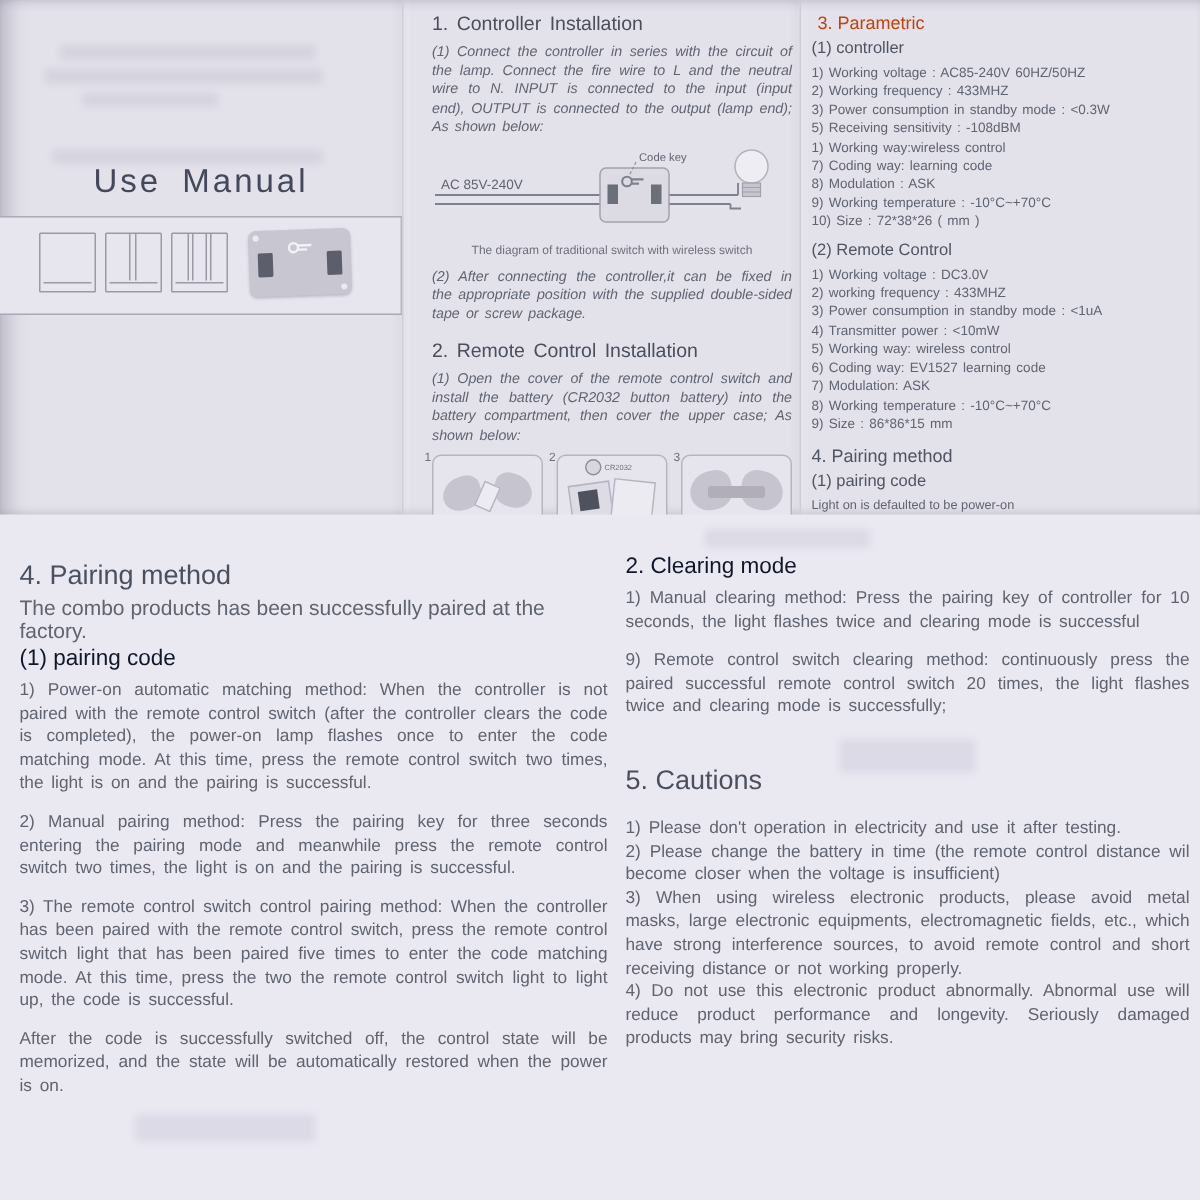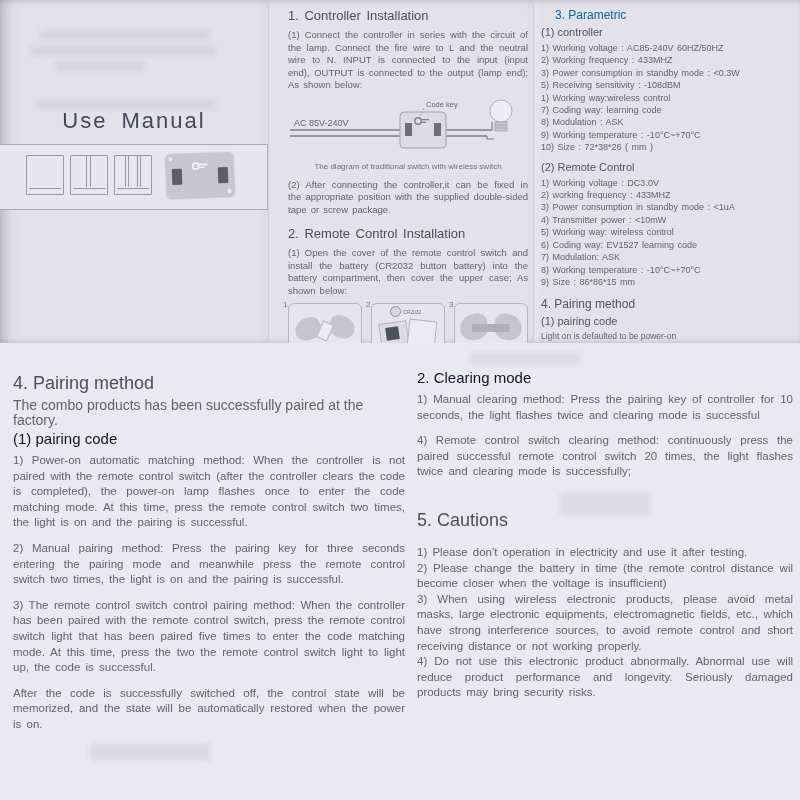--- a/index.html
+++ b/index.html
@@ -49,36 +49,36 @@
   }
   .module .term{position:absolute;top:15px;width:10px;height:16px;background:#5c5f6b;border-radius:1px;}
   .module .screw{position:absolute;width:4px;height:4px;border-radius:50%;background:#eceaf1;}
   .module .keyglyph{position:absolute;left:26px;top:4px;width:18px;height:10px;}
 
   
   .col-install{position:absolute;left:288px;top:8px;width:240px;}
   .col-param{position:absolute;left:541px;top:8px;width:252px;}
 
   .h-md{font-size:13px;color:#4a4f5d;margin:0 0 6px 0;font-weight:400;word-spacing:2px;}
-  .p-sm{font-size:9.5px;line-height:12.5px;text-align:justify;color:#5f6472;margin:0 0 6px 0;word-spacing:1.5px;}
+  .p-sm{font-size:9.5px;line-height:12.5px;text-align:justify;color:#5f6472;margin:0 0 6px 0;word-spacing:1.5px;font-style:italic;}
   .caption{font-size:8px;color:#6d717e;text-align:center;margin:2px 0 8px 0;}
 
   .diagram{position:relative;width:238px;height:62px;margin-top:2px;}
 
   .steps{display:flex;gap:9px;margin:4px 0 8px 0;}
   .step-card{position:relative;flex:1;height:54px;border:1px solid #b6b4c0;border-radius:6px;background:#e6e4ed;overflow:visible;}
   .step-num{position:absolute;left:-6px;top:-4px;font-size:8px;color:#6d717e;}
   .blob{position:absolute;background:#c6c4cf;}
   .step2 .sq{position:absolute;border:1px solid #b6b4c0;background:#edebf2;}
   .cr-wrap{position:absolute;left:18px;top:2px;display:flex;align-items:center;gap:2px;}
   .cr-circle{width:9px;height:9px;border-radius:50%;border:1px solid #8f8d9a;background:#d8d6df;}
   .cr-label{font-size:5px;color:#6d717e;letter-spacing:0;}
 
   
-  .h-param{font-size:12px;color:#0369a1;margin:0 0 4px 14px;font-weight:400;}
+  .h-param{font-size:12px;color:#c2410c;margin:0 0 4px 4px;font-weight:400;}
   .h-sub{font-size:11px;color:#4f5462;margin:2px 0 4px 0;font-weight:400;}
   .li{font-size:9px;line-height:12.4px;color:#5f6472;word-spacing:1px;}
   .note{font-size:8.5px;color:#5f6472;margin:1px 0;}
   .p-tiny{font-size:9px;line-height:11.5px;text-align:justify;color:#5f6472;margin:2px 0 0 0;}
 
   
   .bottom-section{
     position:absolute;left:0;top:343px;width:800px;height:457px;
     background:#eae8f1;
   }
@@ -245,21 +245,21 @@
       <div class="h-mid" style="margin-top:2px;">(1) pairing code</div>
       <p class="p-body">1) Power-on automatic matching method: When the controller is not paired with the remote control switch (after the controller clears the code is completed), the power-on lamp flashes once to enter the code matching mode. At this time, press the remote control switch two times, the light is on and the pairing is successful.</p>
       <p class="p-body">2) Manual pairing method: Press the pairing key for three seconds entering the pairing mode and meanwhile press the remote control switch two times, the light is on and the pairing is successful.</p>
       <p class="p-body">3) The remote control switch control pairing method: When the controller has been paired with the remote control switch, press the remote control switch light that has been paired five times to enter the code matching mode. At this time, press the two the remote control switch light to light up, the code is successful.</p>
       <p class="p-body">After the code is successfully switched off, the control state will be memorized, and the state will be automatically restored when the power is on.</p>
     </div>
 
     <div class="bcol-right">
       <div class="h-mid" style="margin-top:0;">2. Clearing mode</div>
       <p class="p-body">1) Manual clearing method: Press the pairing key of controller for 10 seconds, the light flashes twice and clearing mode is successful</p>
-      <p class="p-body">4) Remote control switch clearing method: continuously press the paired successful remote control switch 20 times, the light flashes twice and clearing mode is successfully;</p>
+      <p class="p-body">9) Remote control switch clearing method: continuously press the paired successful remote control switch 20 times, the light flashes twice and clearing mode is successfully;</p>
 
       <div class="h-big" style="margin:30px 0 14px 0;">5. Cautions</div>
       <p class="p-body" style="margin-bottom:0;">1) Please don't operation in electricity and use it after testing.</p>
       <p class="p-body" style="margin-bottom:0;">2) Please change the battery in time (the remote control distance wil become closer when the voltage is insufficient)</p>
       <p class="p-body" style="margin-bottom:0;">3) When using wireless electronic products, please avoid metal masks, large electronic equipments, electromagnetic fields, etc., which have strong interference sources, to avoid remote control and short receiving distance or not working properly.</p>
       <p class="p-body" style="margin-bottom:0;">4) Do not use this electronic product abnormally. Abnormal use will reduce product performance and longevity. Seriously damaged products may bring security risks.</p>
     </div>
   </div>
 
 </div>

